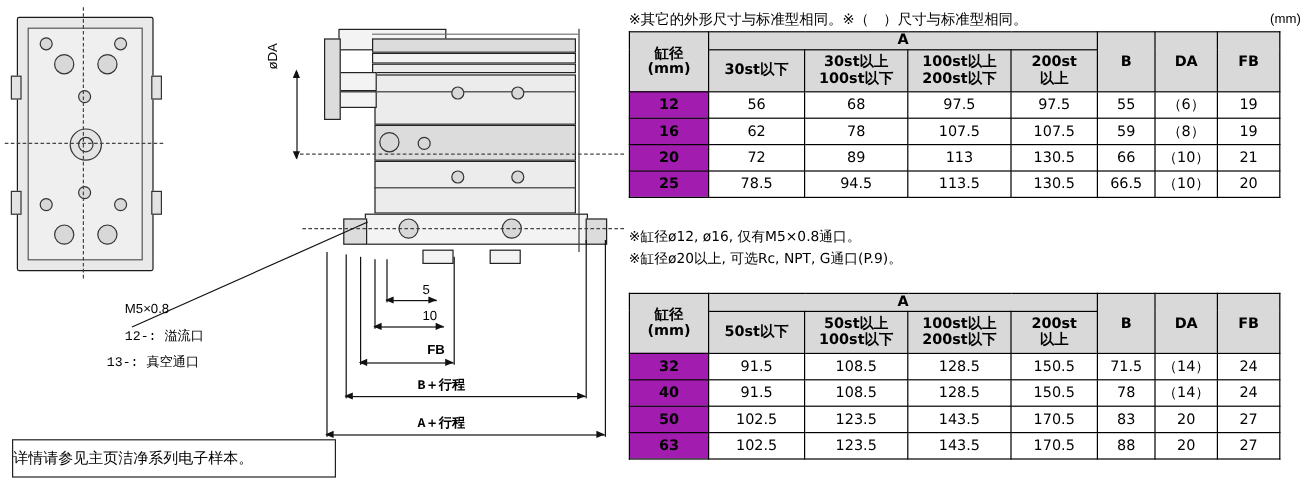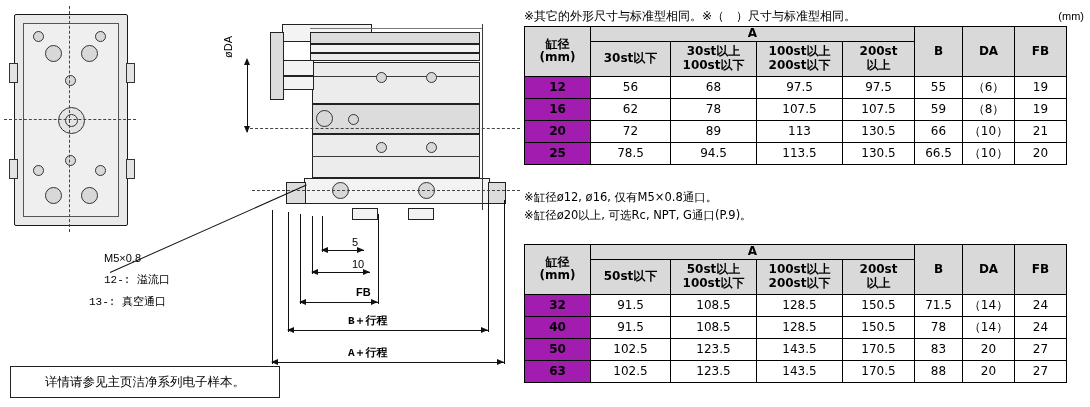--- a/index.html
+++ b/index.html
@@ -136,21 +136,21 @@
 
   .note-box {
     position: absolute;
     left: 10px;
     top: 366px;
     width: 268px;
     height: 30px;
     border: 1.2px solid #222;
     display: flex;
     align-items: center;
-    justify-content: center;
+    justify-content: flex-start;
     font-size: 12.5px;
     font-family: "DejaVu Sans", sans-serif;
     color: #000;
   }
 
   
   .right {
     position: absolute;
     left: 524px;
     top: 0;

